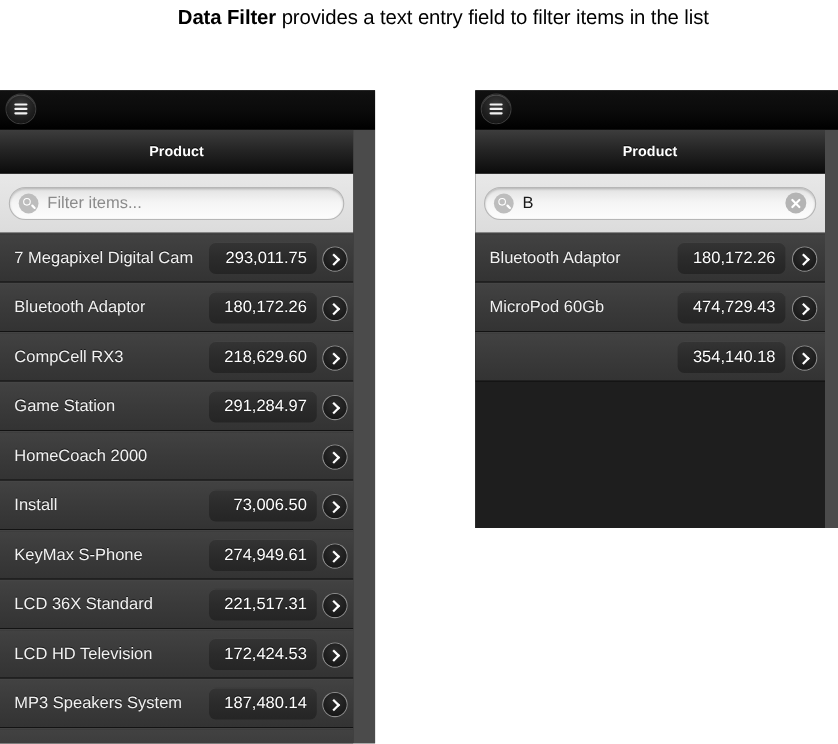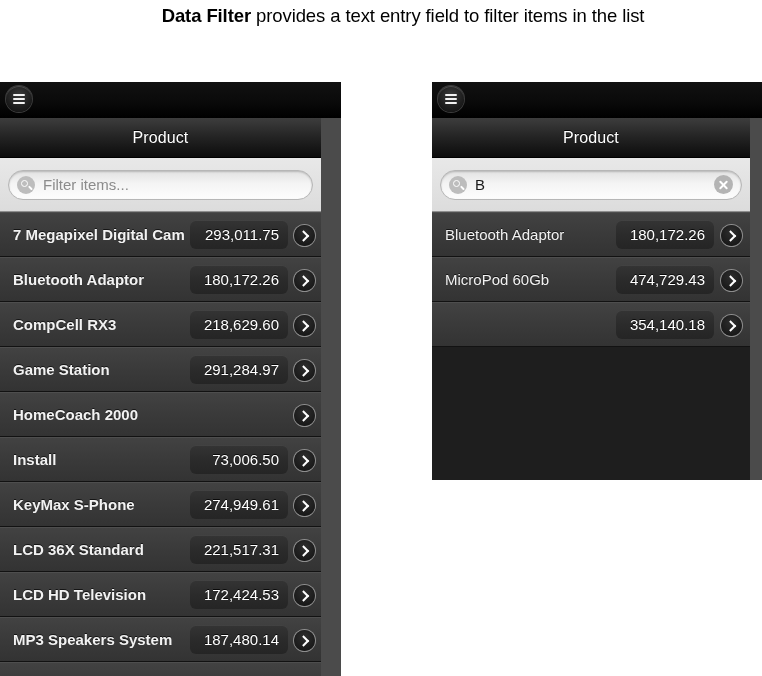--- a/index.html
+++ b/index.html
@@ -98,22 +98,22 @@
   .titlebar {
     position: relative;
     height: 39px;
     background: linear-gradient(to bottom, #3d3d3d 0%, #242424 48%, #0c0c0c 100%);
     display: flex;
     align-items: center;
     justify-content: center;
     border-bottom: 1px solid #000000;
   }
   .titlebar .title {
-    font-size: 16px;
-    font-weight: normal;
+    font-size: 13px;
+    font-weight: bold;
     color: #ffffff;
     text-shadow: 0 -1px 0 rgba(0,0,0,0.9);
     letter-spacing: 0.1px;
   }
 
   
   .searchbar {
     position: relative;
     height: 54px;
     background: linear-gradient(to bottom, #e8e8e8 0%, #dcdcdc 100%);
@@ -218,21 +218,21 @@
   }
   .row-label {
     position: absolute;
     left: 13px;
     font-size: 15px;
     color: #f2f2f2;
     text-shadow: 0 -1px 0 rgba(0,0,0,0.65);
     white-space: nowrap;
     overflow: hidden;
   }
-  #panel-left .row-label  { max-width: 178px; font-weight: bold; }
+  #panel-left .row-label  { max-width: 178px; }
   #panel-right .row-label { max-width: 170px; }
 
   .row-value {
     position: absolute;
     top: 7px;
     height: 29px;
     border-radius: 6px;
     background: linear-gradient(to bottom, #343434 0%, #2b2b2b 50%, #252525 100%);
     box-shadow: inset 0 1px 0 rgba(255,255,255,0.07);
     display: flex;

